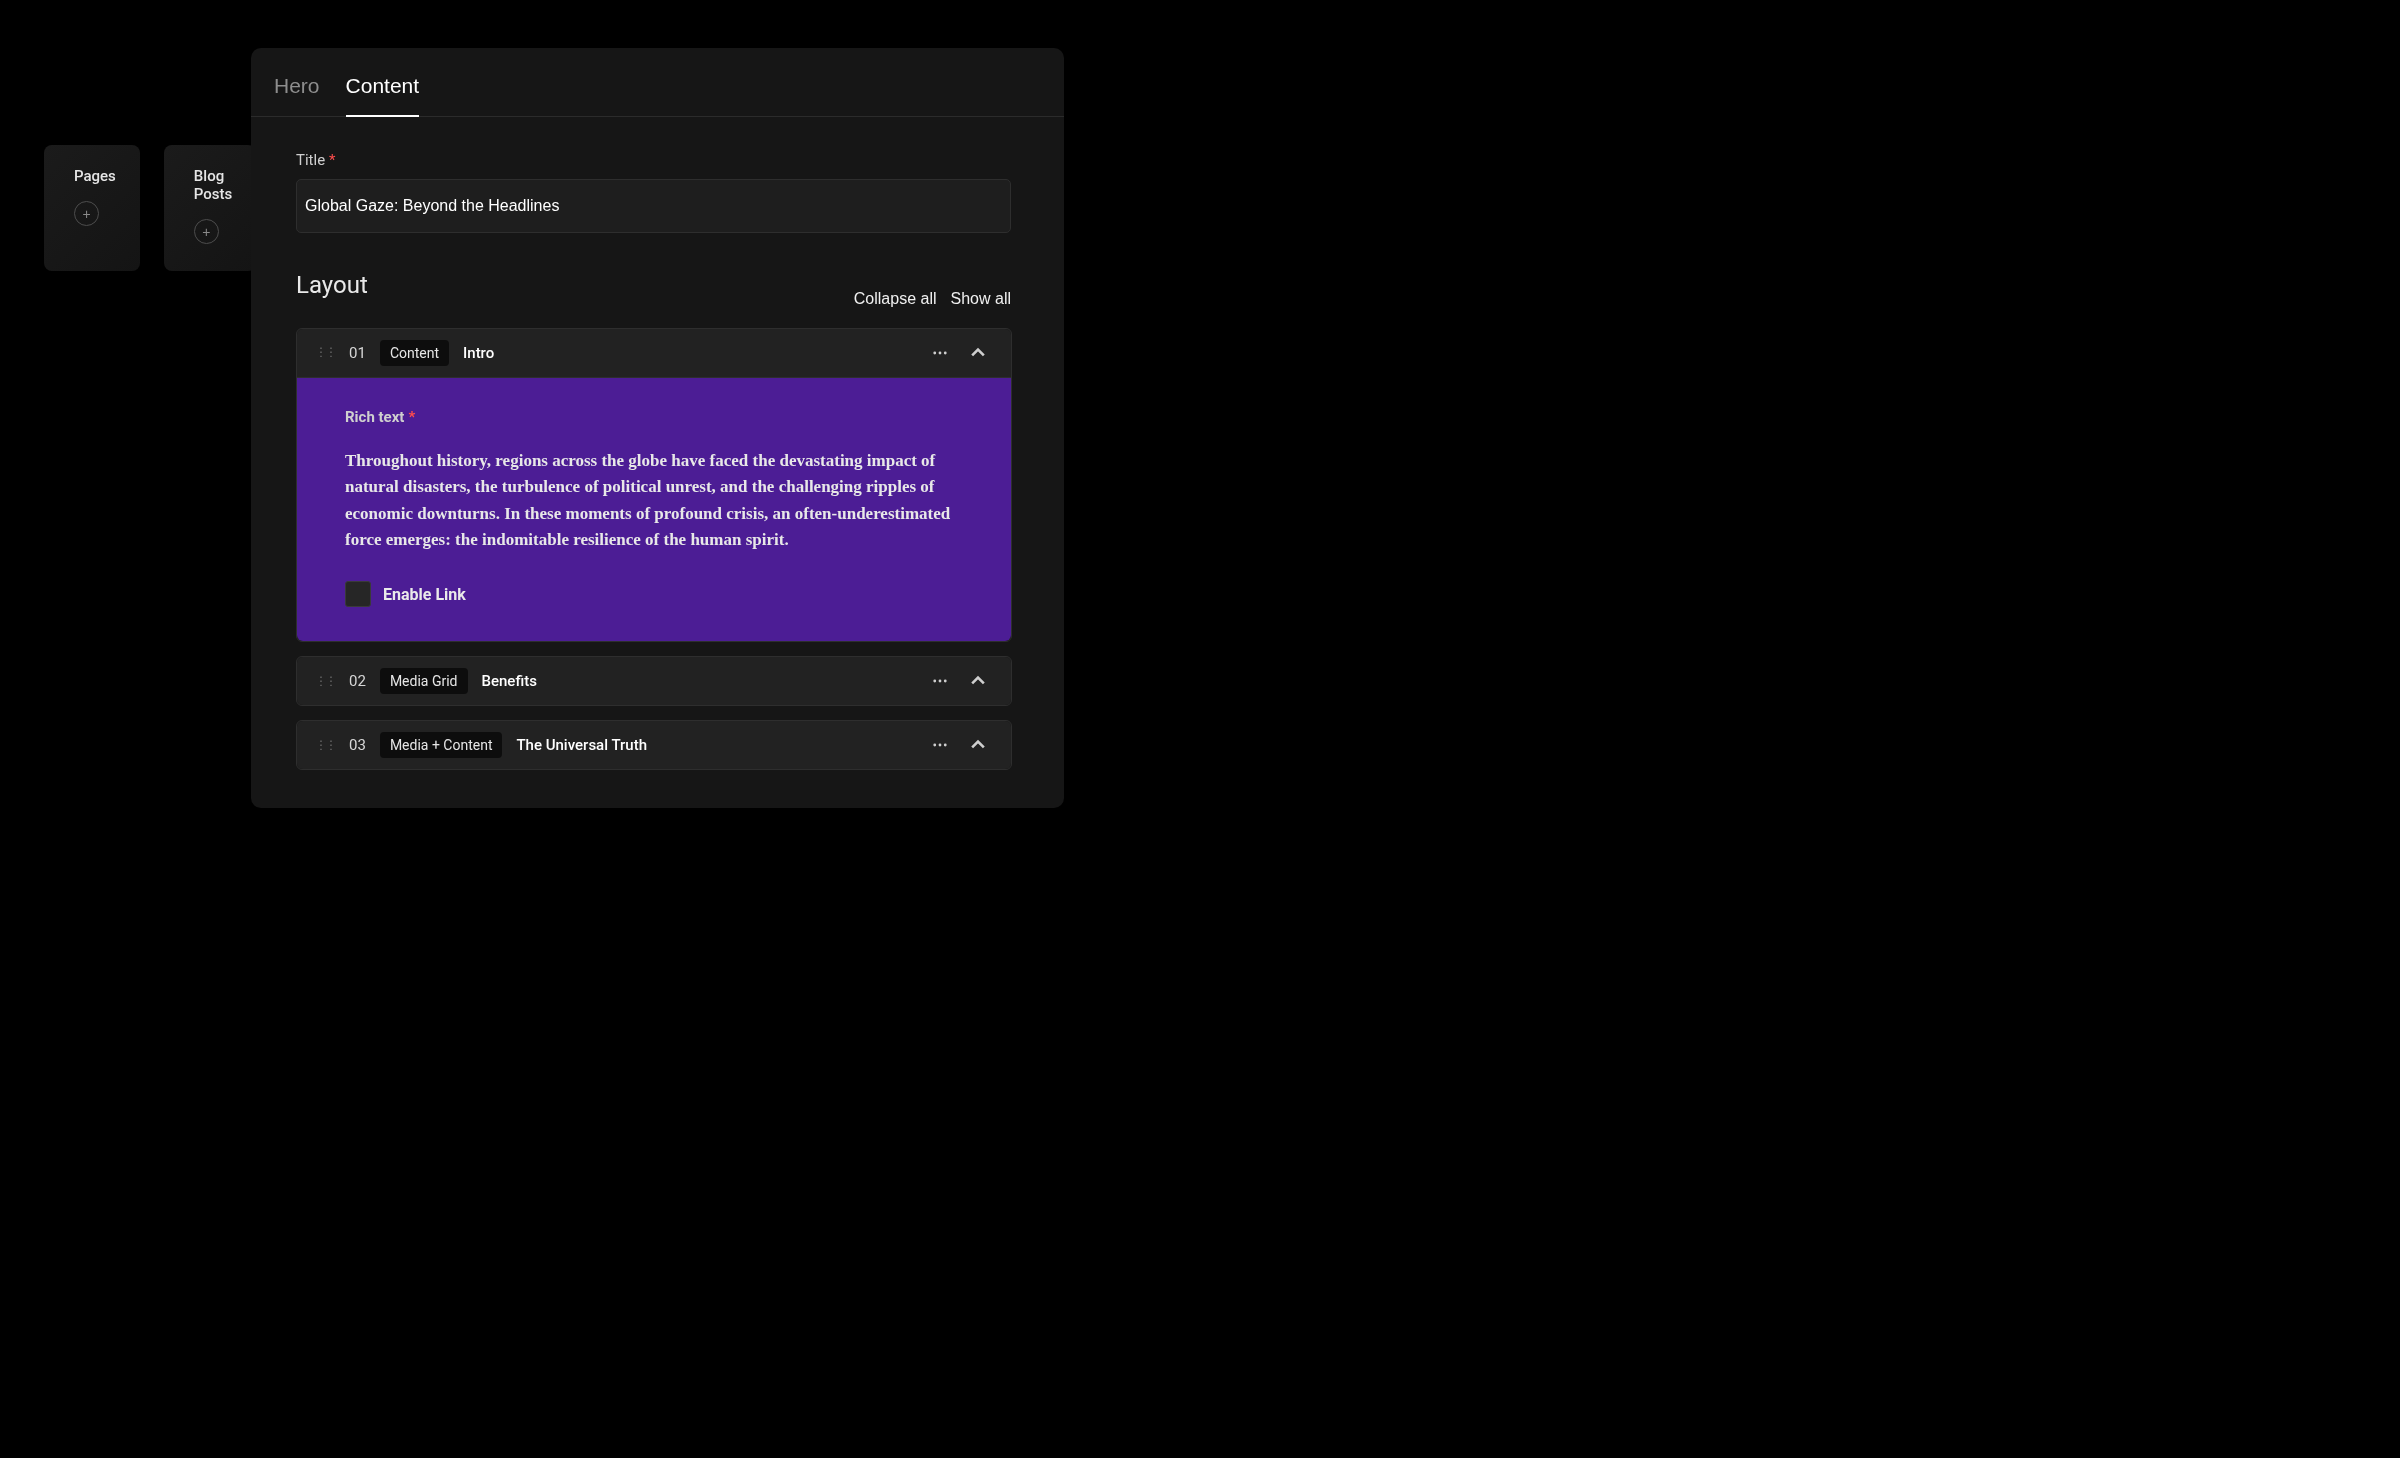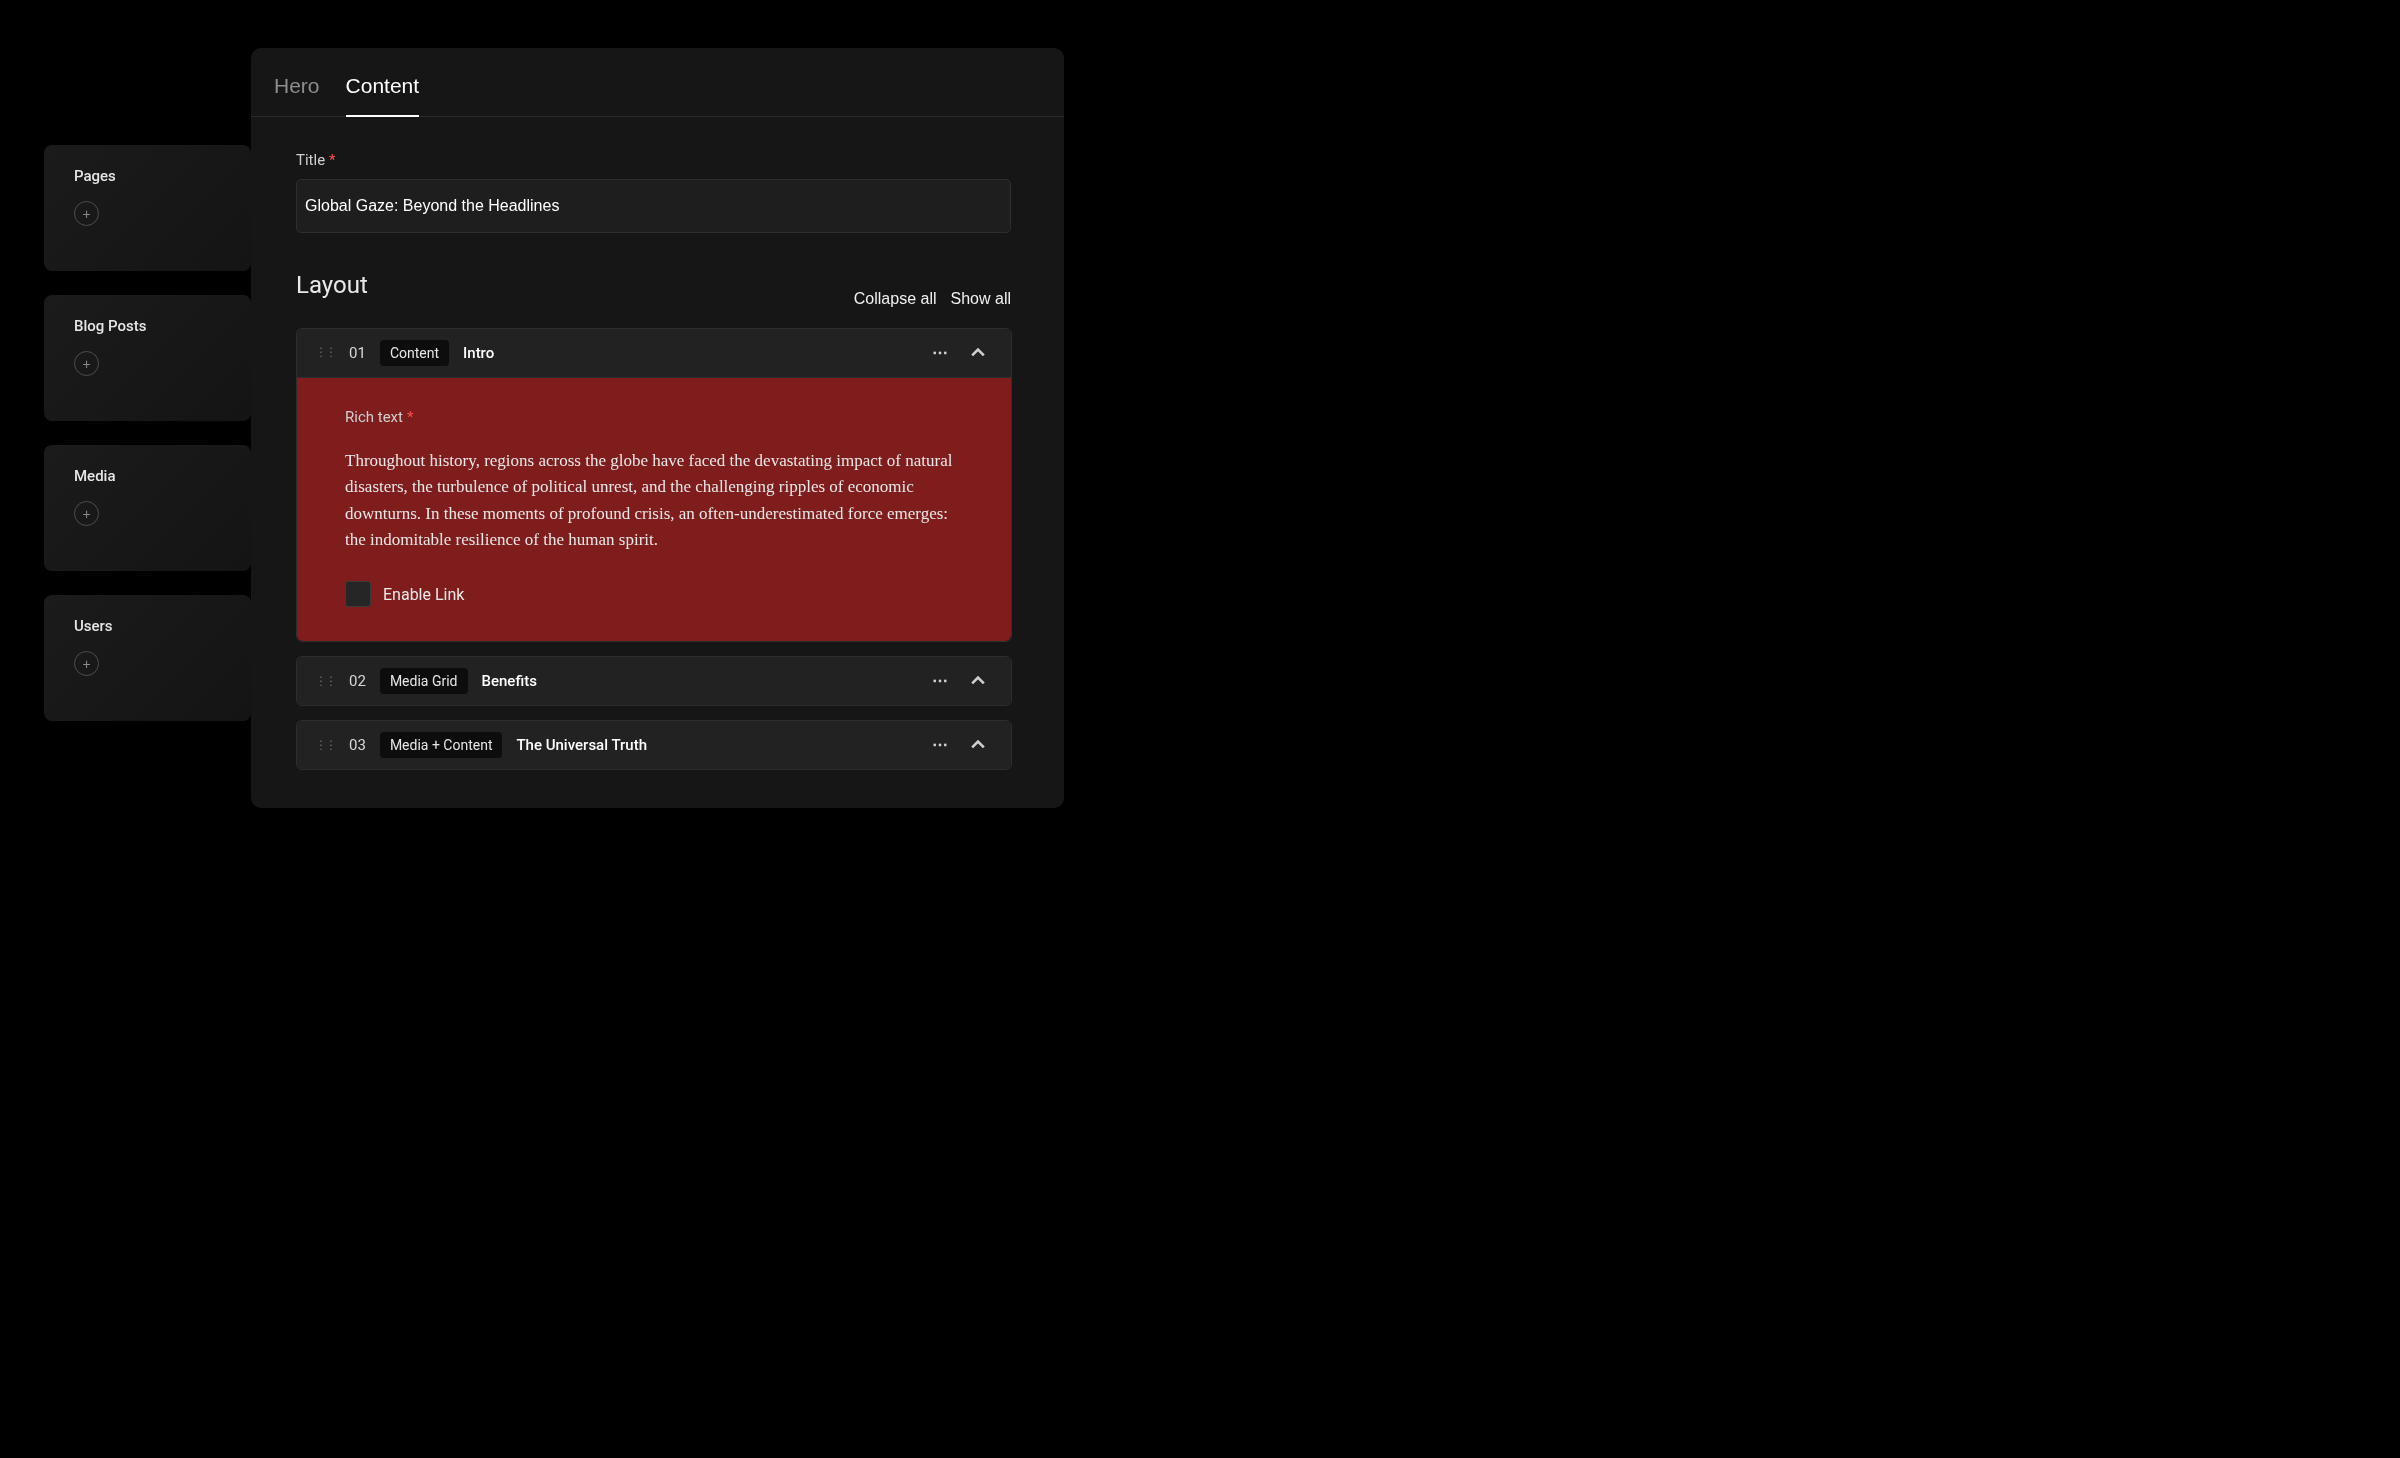--- a/index.html
+++ b/index.html
@@ -12,21 +12,21 @@
     position: relative;
   }
 
   
   .sidebar {
     position: absolute;
     left: 44px;
     top: 145px;
     width: 207px;
     display: flex;
-    flex-direction: column;
+    flex-direction: row;
     gap: 24px;
   }
   .side-card {
     background: linear-gradient(135deg, #1b1b1b 0%, #141414 100%);
     border-radius: 8px;
     padding: 22px 24px 28px 30px;
     height: 126px;
   }
   .side-card-title {
     font-size: 15px;
@@ -195,22 +195,23 @@
     display: flex;
     align-items: center;
     justify-content: center;
   }
   .icon-btn svg { width: 14px; height: 14px; }
 
   
   .block-body {
     padding: 30px 48px 34px 48px;
     border-top: 1px solid #2e2e2e;
-    background: #7f1d1d;
+    background: #4c1d95;
     border-radius: 0 0 6px 6px;
+    font-weight: bold;
   }
 
   .rich-text-label {
     font-size: 15px;
     color: #cfcfcf;
     margin-bottom: 22px;
   }
   .rich-text-content {
     font-family: Georgia, "Times New Roman", serif;
     font-size: 17px;

